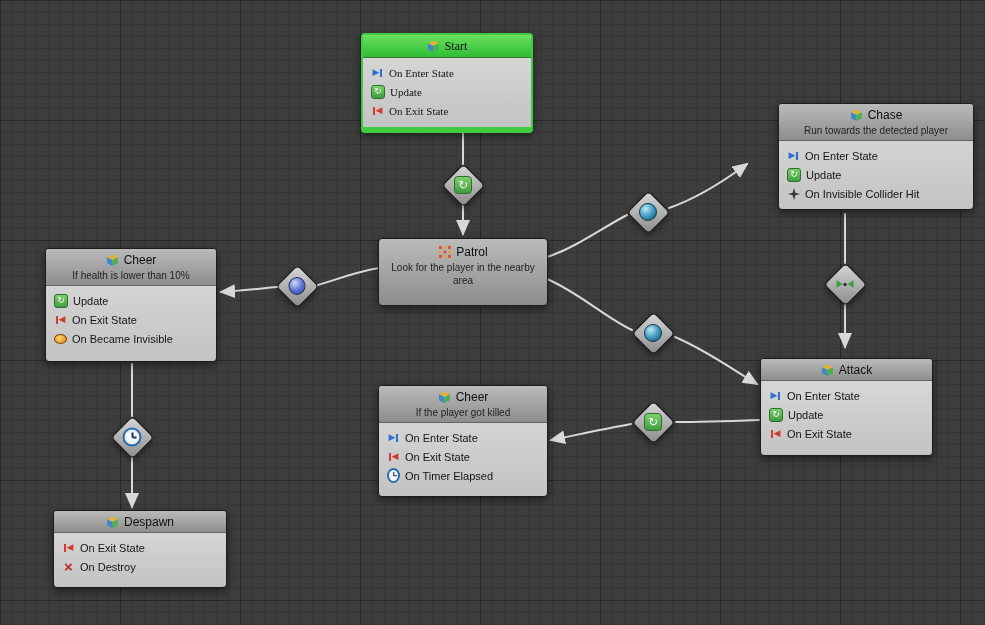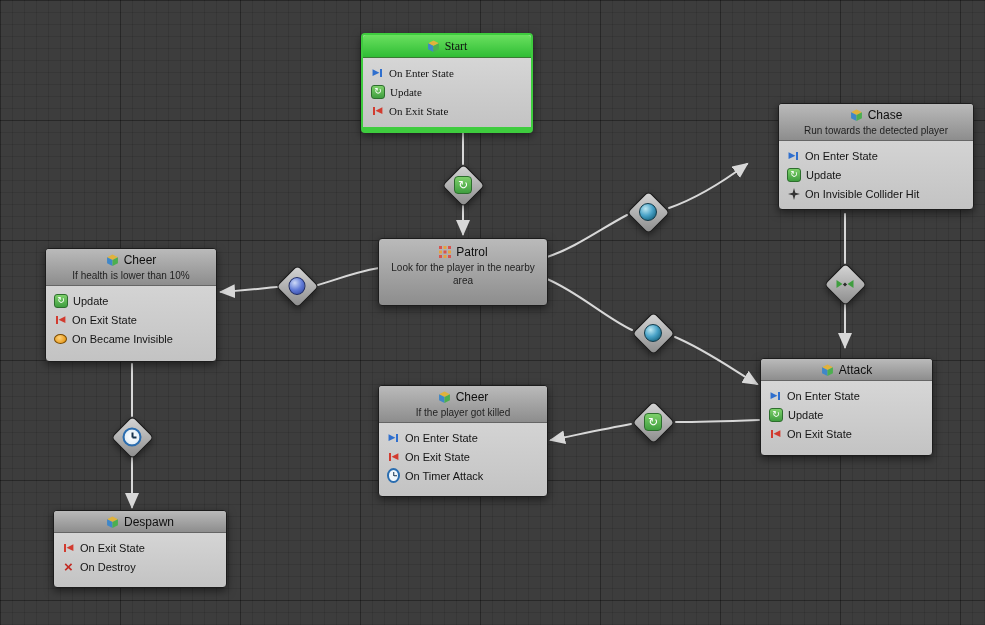--- a/index.html
+++ b/index.html
@@ -238,21 +238,21 @@
         <span class="row-label">On Enter State</span>
       </div>
       <div class="row">
         <span class="icon icon-exit"></span>
         <span class="row-label">On Exit State</span>
       </div>
       <div class="row">
         <span class="icon">
             <span class="icon-timer"></span>
           </span>
-        <span class="row-label">On Timer Attack</span>
+        <span class="row-label">On Timer Elapsed</span>
       </div>
     </div>
   </div>
 
   <div class="node" style="left:760px;top:350px;width:171px;min-height:96px;margin-top:8px;">
     <div class="node-head">
       <div class="title-row">
         <span class="icon">
           <svg width="13" height="13" viewBox="0 0 12 12">
               <path d="M6 0.5 L11 3 L6 5.5 L1 3 Z" fill="#e0b23c"></path>

